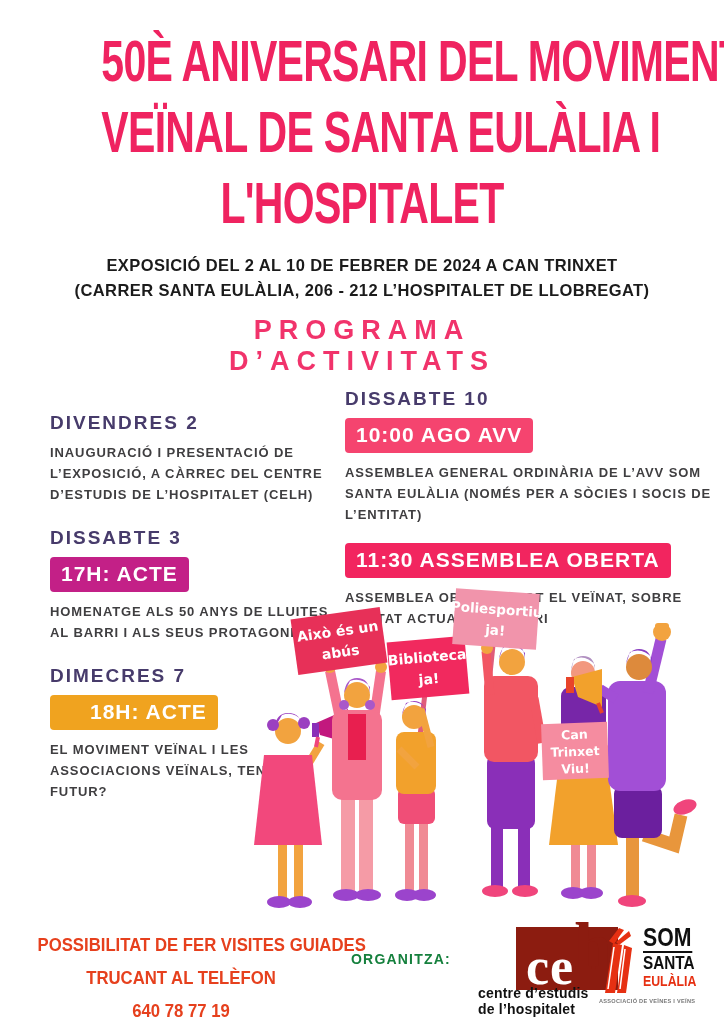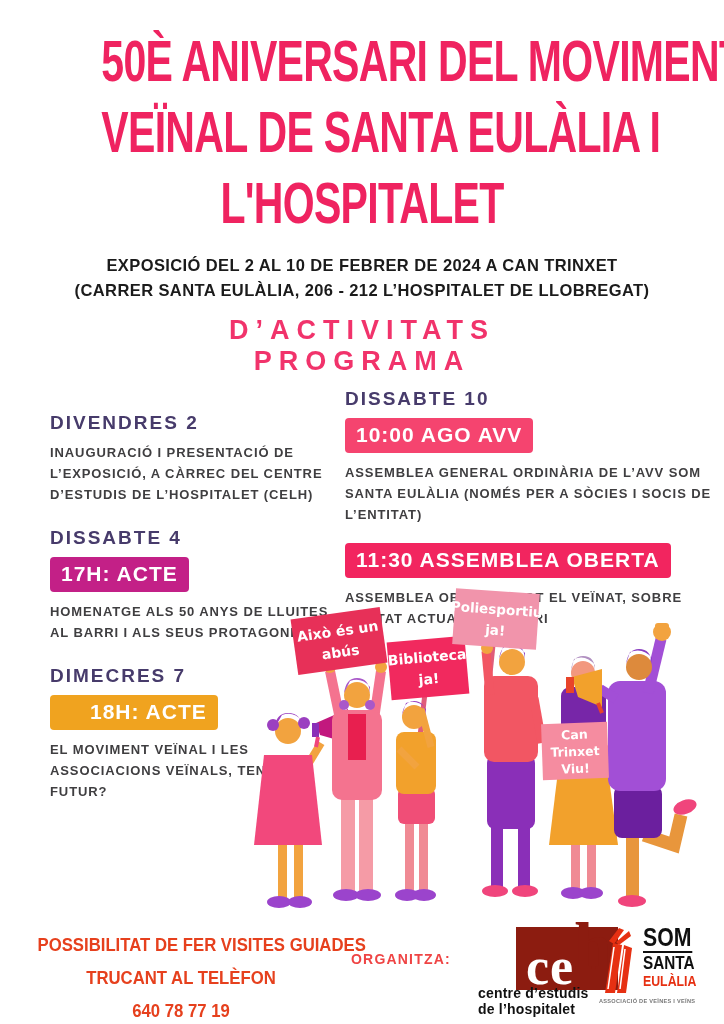--- a/index.html
+++ b/index.html
@@ -42,21 +42,21 @@
   
   .visits{
     position:absolute;left:18px;top:928px;width:326px;text-align:center;color:#e6401d;
   }
   .visits-line{
     display:block;font-size:19px;font-weight:bold;line-height:33px;letter-spacing:0px;
     transform:scaleX(0.88);transform-origin:center;white-space:nowrap;
   }
   .organitza{
     position:absolute;left:351px;top:951px;font-size:14px;font-weight:bold;
-    letter-spacing:1.2px;color:#ef4444;
+    letter-spacing:1.2px;color:#15803d;
   }
   
   .ceh-logo{position:absolute;left:477px;top:916px;width:158px;height:100px;}
   .ceh-box{
     position:absolute;left:0;top:11px;width:102px;height:63px;background:#8c1c10;
     display:flex;align-items:flex-end;justify-content:flex-start;margin-left:39px;
   }
   .ceh-ce{
     font-family:"Liberation Serif",serif;font-weight:bold;color:#ffffff;
     font-size:52px;line-height:46px;padding-left:10px;letter-spacing:1px;
@@ -89,31 +89,31 @@
     <span class="title-line">VEÏNAL DE SANTA EULÀLIA I</span>
     <span class="title-line">L'HOSPITALET</span>
   </header>
 
   <div class="subtitle">
     <span class="subtitle-line">EXPOSICIÓ DEL 2 AL 10 DE FEBRER DE 2024 A CAN TRINXET</span>
     <span class="subtitle-line">(CARRER SANTA EULÀLIA, 206 - 212 L’HOSPITALET DE LLOBREGAT)</span>
   </div>
 
   <div class="program-heading">
+    <span class="program-line">PROGRAMA</span>
     <span class="program-line">D’ACTIVITATS</span>
-    <span class="program-line">PROGRAMA</span>
   </div>
 
   <div class="col col-left">
     <section class="event">
       <h3 class="event-day">DIVENDRES 2</h3>
       <p class="event-desc">INAUGURACIÓ I PRESENTACIÓ DE L’EXPOSICIÓ, A CÀRREC DEL CENTRE D’ESTUDIS DE L’HOSPITALET (CELH)</p>
     </section>
     <section class="event">
-      <h3 class="event-day">DISSABTE 4</h3>
+      <h3 class="event-day">DISSABTE 3</h3>
       <div class="event-badge" style="background-color: rgb(195, 32, 135);">17H: ACTE</div>
       <p class="event-desc">HOMENATGE ALS 50 ANYS DE LLUITES AL BARRI I ALS SEUS PROTAGONISTES</p>
     </section>
     <section class="event">
       <h3 class="event-day">DIMECRES 7</h3>
       <div class="event-badge" style="background-color: rgb(240, 163, 31); padding-left: 40px;">18H: ACTE</div>
       <p class="event-desc">EL MOVIMENT VEÏNAL I LES ASSOCIACIONS VEÏNALS, TENIM FUTUR?</p>
     </section>
   </div>
 

